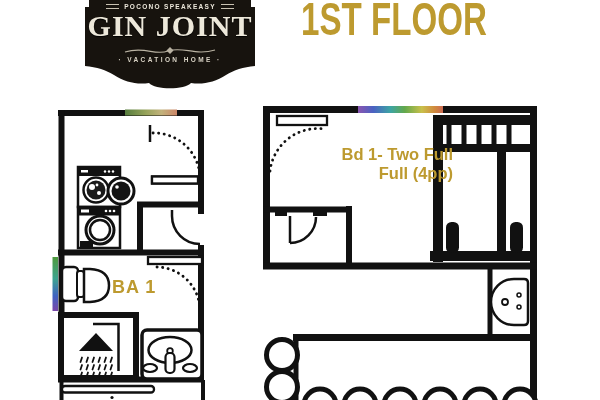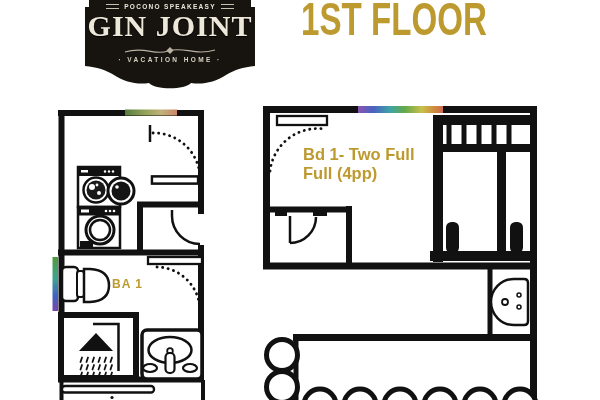--- a/index.html
+++ b/index.html
@@ -29,22 +29,22 @@
   .badge-flourish{margin-top:2px;height:12px;}
   .badge-subtitle{font-size:6.5px;font-weight:bold;letter-spacing:2.4px;margin-top:1px;color:#d9d3c5;white-space:nowrap;}
 
   
   .floor-title{position:absolute;left:301px;top:-4px;font-size:46px;font-weight:bold;
                color:var(--gold,#bd9a2f);text-transform:uppercase;letter-spacing:0px;
                transform:scaleX(.72);transform-origin:left top;white-space:nowrap;line-height:1;}
 
   
   .room-label{position:absolute;color:var(--gold,#bd9a2f);font-weight:bold;}
-  .label-ba1{left:112px;top:277px;font-size:12px;letter-spacing:1px;text-align:center;}
-  .label-bed{left:303px;top:145px;width:150px;text-align:left;font-size:16.5px;line-height:1.15;}
+  .label-ba1{left:112px;top:277px;font-size:18px;letter-spacing:1px;text-align:center;}
+  .label-bed{left:303px;top:145px;width:150px;text-align:right;font-size:16.5px;line-height:1.15;}
 </style>
 </head>
 <body>
 
 <div class="stage">
 
   <svg class="plan" viewBox="0 0 600 400">
     <defs>
       <linearGradient id="winH1" x1="0" y1="0" x2="1" y2="0">
         <stop offset="0" stop-color="#567d3e"></stop>

